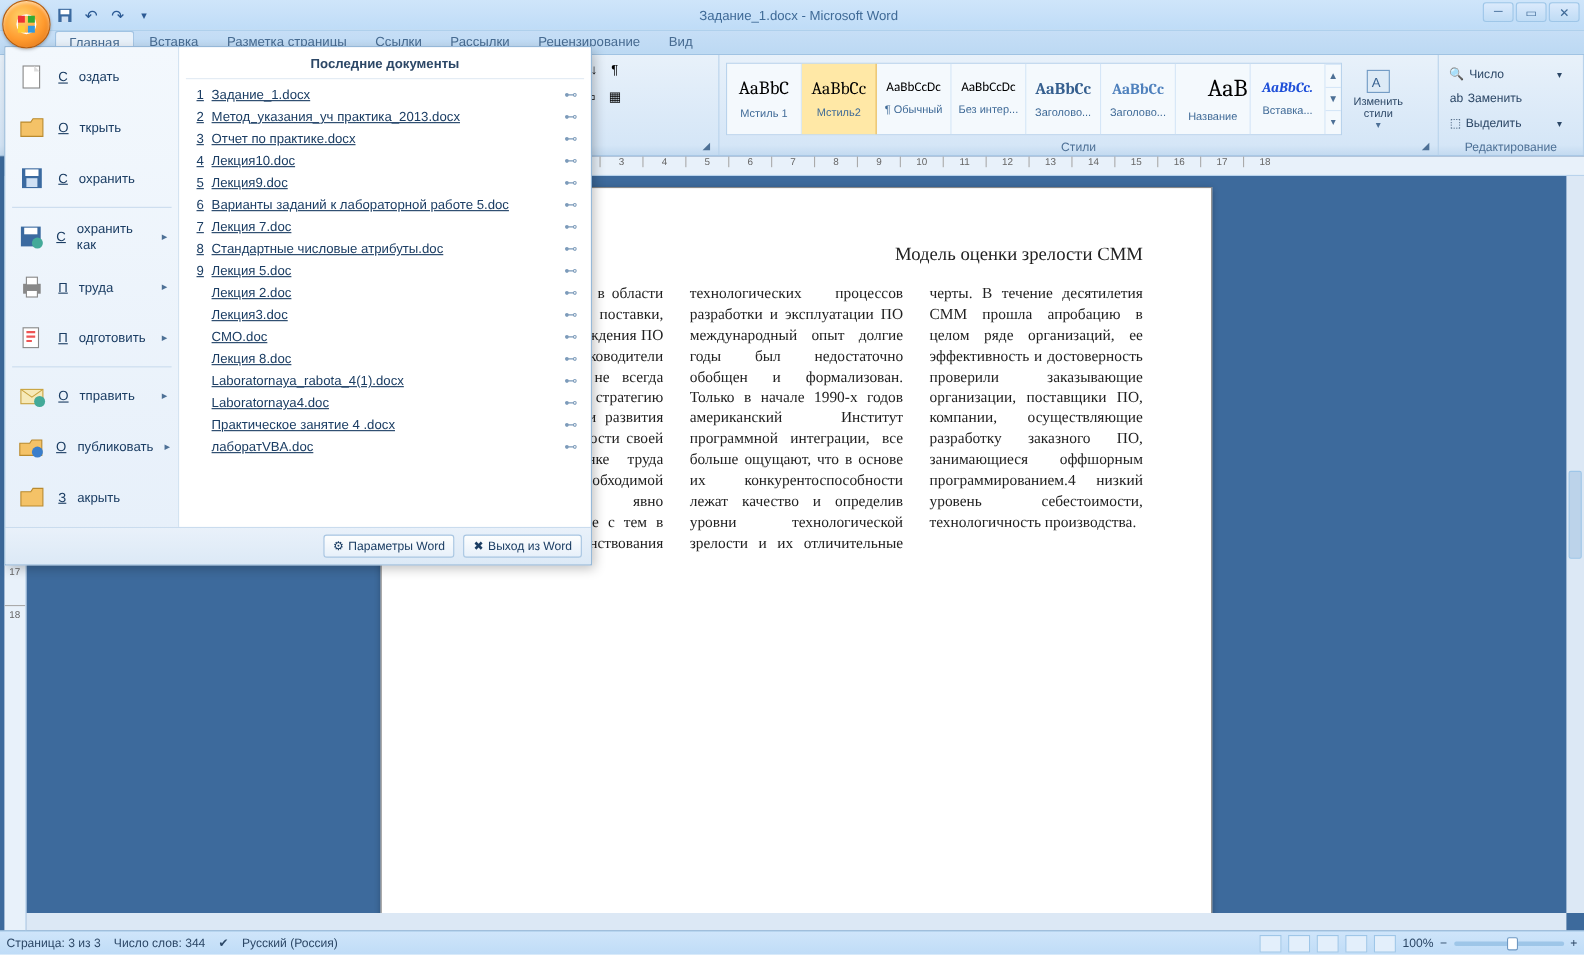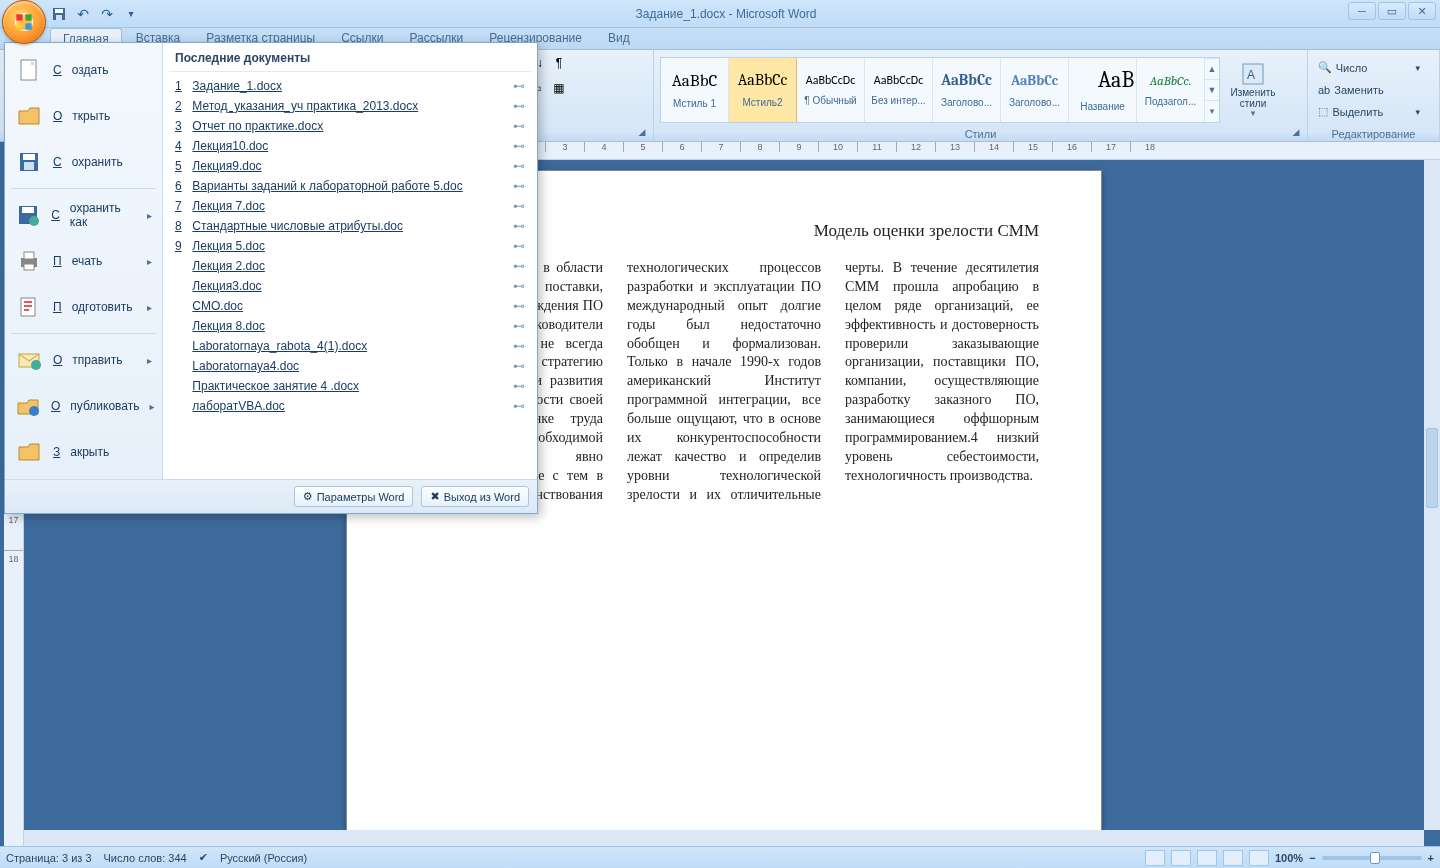--- a/index.html
+++ b/index.html
@@ -259,21 +259,21 @@
     position: absolute;
     left:0; right:0; bottom:0;
     height: 22px;
     background: linear-gradient(#cfe5fa, #bfdcf7);
     border-top: 1px solid #9ec6e8;
     display: flex; align-items: center;
     font-size: 11px; color: #2c4766;
     padding: 0 6px;
     gap: 12px;
   }
-  .status-right { margin-left: auto; display: flex; align-items: center; gap: 6px; font-weight: bold; }
+  .status-right { margin-left: auto; display: flex; align-items: center; gap: 6px; }
   .view-btn { width: 20px; height: 16px; border: 1px solid #9ec6e8; background:#e3effb; cursor:pointer; }
   .zoom-slider { width: 100px; height: 4px; background: #9ec6e8; position: relative; border-radius:2px;}
   .zoom-slider .knob { position:absolute; left:48px; top:-4px; width:10px; height:12px; background:#fff; border:1px solid #6f99c3; border-radius:2px;}
   
   .office-menu {
     position: absolute;
     left: 4px; top: 42px;
     width: 534px;
     background: #fff;
     border: 1px solid #7fa9d0;
@@ -299,20 +299,21 @@
   .om-item .arrow { margin-left:auto; color:#4d7096; font-size:10px; }
   .om-icon {
     width: 28px; height: 28px;
     display: flex; align-items:center; justify-content:center;
   }
   .om-right {
     flex: 1;
     padding: 6px 6px;
     background: #fff;
     overflow: hidden;
+    text-align: center;
   }
   .om-right-title {
     font-size: 12px; font-weight: bold; color: #2c4766;
     padding: 2px 6px 6px; border-bottom: 1px solid #e1eaf3;
     margin-bottom: 4px;
   }
   .recent {
     display:flex; align-items:center; justify-content:space-between;
     padding: 3px 6px;
     font-size: 12px; color: #1b3d63;
@@ -505,22 +506,22 @@
           </div>
         <div class="style-item">
             <div class="style-preview" style="font-family:Cambria;font-size:14px;color:#4f81bd;font-weight:bold;">AaBbCc</div>
             <div class="style-name">Заголово...</div>
           </div>
         <div class="style-item">
             <div class="style-preview" style="font-family:Cambria;font-size:22px;margin-left:27px;">AaB</div>
             <div class="style-name">Название</div>
           </div>
         <div class="style-item">
-            <div class="style-preview" style="font-family:Cambria;font-size:13px;font-style:italic;color:#15803d;">AaBbCc.</div>
-            <div class="style-name">Подзагол...</div>
+            <div class="style-preview" style="font-family:Cambria;font-size:13px;font-style:italic;color:#1d4ed8;font-weight:bold;">AaBbCc.</div>
+            <div class="style-name">Вставка...</div>
           </div>
         <div class="gallery-scroll">
             <div>▲</div>
             <div>▼</div>
             <div>▾</div>
           </div>
       </div>
       <div class="change-styles">
         <svg width="26" height="26">
             <rect x="3" y="3" width="20" height="20" fill="#ddeaf6" stroke="#6f99c3"></rect>
@@ -679,21 +680,21 @@
         </div>
         <div class="om-item">
           <span class="om-icon">
             <svg width="26" height="26">
               <rect x="5" y="10" width="16" height="9" fill="#888"></rect>
               <rect x="8" y="4" width="10" height="7" fill="#fff" stroke="#888"></rect>
               <rect x="8" y="16" width="10" height="6" fill="#fff" stroke="#888"></rect>
             </svg>
           </span>
           <span class="u">П</span>
-          <span>ечать</span>
+          <span>труда</span>
           <span class="arrow">▸</span>
         </div>
         <div class="om-item">
           <span class="om-icon">
             <svg width="26" height="26">
               <rect x="5" y="4" width="14" height="18" fill="#fff" stroke="#888"></rect>
               <path d="M8 8h8M8 12h8M8 16h5" stroke="#e55" stroke-width="2"></path>
             </svg>
           </span>
           <span class="u">П</span>

